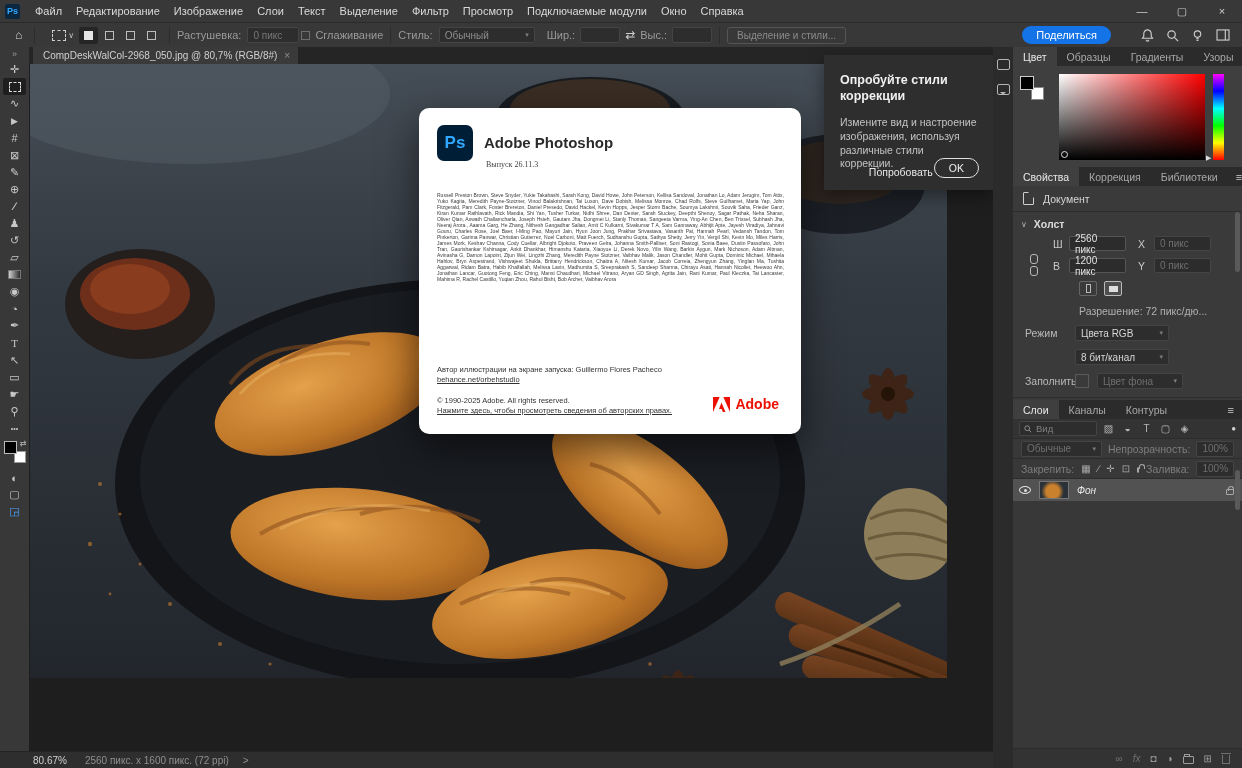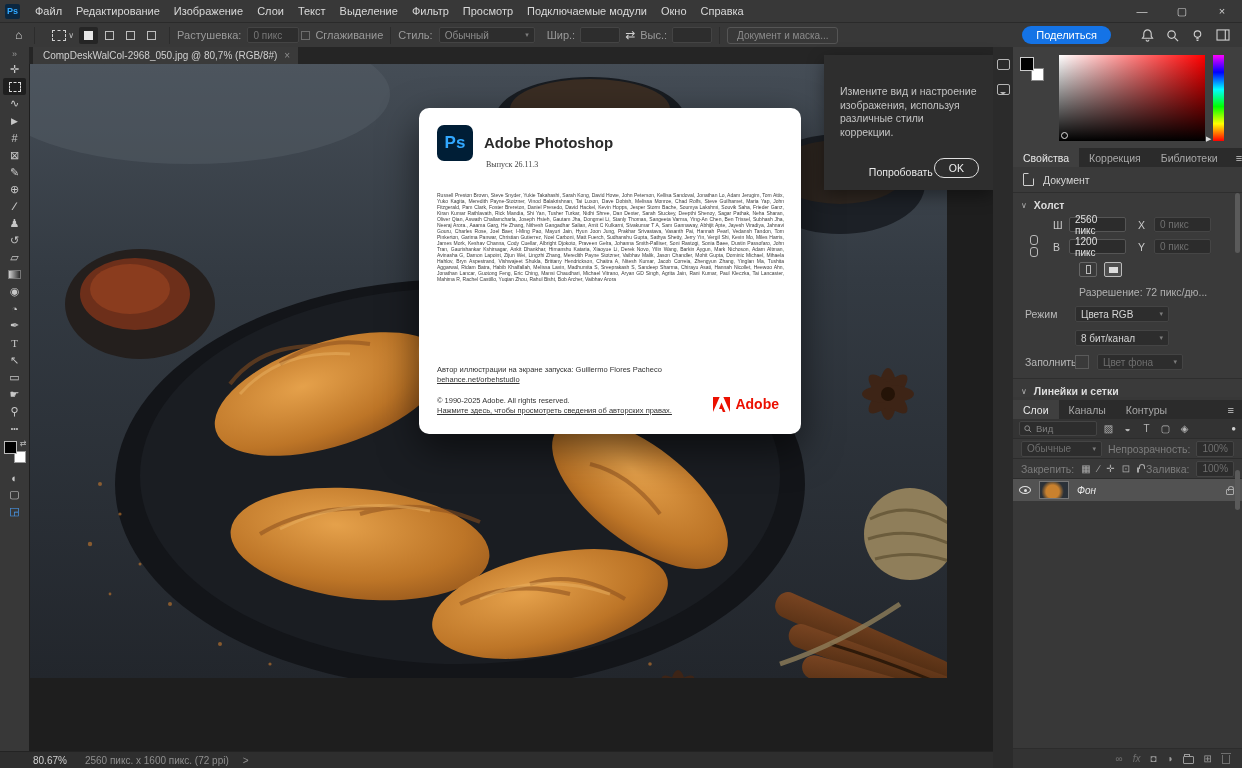--- a/index.html
+++ b/index.html
@@ -231,21 +231,21 @@
     <span class="dd" style="width:96px;margin-left:6px">
       <span>Обычный</span>
         <span class="arr">▾</span>
     </span>
     <span style="margin-left:12px">Шир.:</span>
     <span class="fld" style="width:40px;margin-left:5px"></span>
     <span class="ob-ic">⇄</span>
     <span>Выс.:</span>
     <span class="fld" style="width:40px;margin-left:5px"></span>
     <span class="ob-sep"></span>
-    <span class="ob-btn">Документ и маска...</span>
+    <span class="ob-btn">Выделение и стили...</span>
     <div class="ob-right">
       <span class="share-btn">Поделиться</span>
       <span>
           <svg width="13" height="13" viewBox="0 0 14 14">
             <path d="M7 1a4 4 0 0 0-4 4v3L1.6 10h10.8L11 8V5a4 4 0 0 0-4-4z" fill="none" stroke="#cfcfcf" stroke-width="1.2"></path>
             <path d="M5.5 11.5a1.5 1.5 0 0 0 3 0" fill="none" stroke="#cfcfcf" stroke-width="1.2"></path>
           </svg>
         </span>
       <span>
           <svg width="13" height="13" viewBox="0 0 14 14">
@@ -452,34 +452,42 @@
       <svg width="17" height="15" viewBox="0 0 24 21">
         <path d="M14.6 0 H24 V21 Z" fill="#eb1000"></path>
         <path d="M9.4 0 H0 V21 Z" fill="#eb1000"></path>
         <path d="M12 7.8 L17.6 21 H13.9 L12.3 17 H8.5 Z" fill="#eb1000"></path>
       </svg>
       <span class="word">Adobe</span>
     </div>
   </div>
 
   <div class="coach">
+    <h3>Опробуйте стили коррекции</h3>
     <p>Измените вид и настроение изображения, используя различные стили коррекции.</p>
     <div class="btns">
       <span class="try">Попробовать</span>
       <span class="ok">OK</span>
     </div>
   </div>
 
   <div class="dockstrip">
     <span class="ds-ic"></span>
     <span class="ds-ic bubble"></span>
   </div>
 
   <div class="rightcol">
 
+    <div class="ptabs">
+      <span class="pt active">Цвет</span>
+      <span class="pt">Образцы</span>
+      <span class="pt">Градиенты</span>
+      <span class="pt">Узоры</span>
+
+    </div>
     <div class="colorbody">
       <div class="cf-swatches">
         <span class="b"></span>
         <span class="f"></span>
       </div>
       <div class="colorfield">
         <span class="pick"></span>
       </div>
       <div class="huebar"></div>
       <span class="huemark">▶</span>

